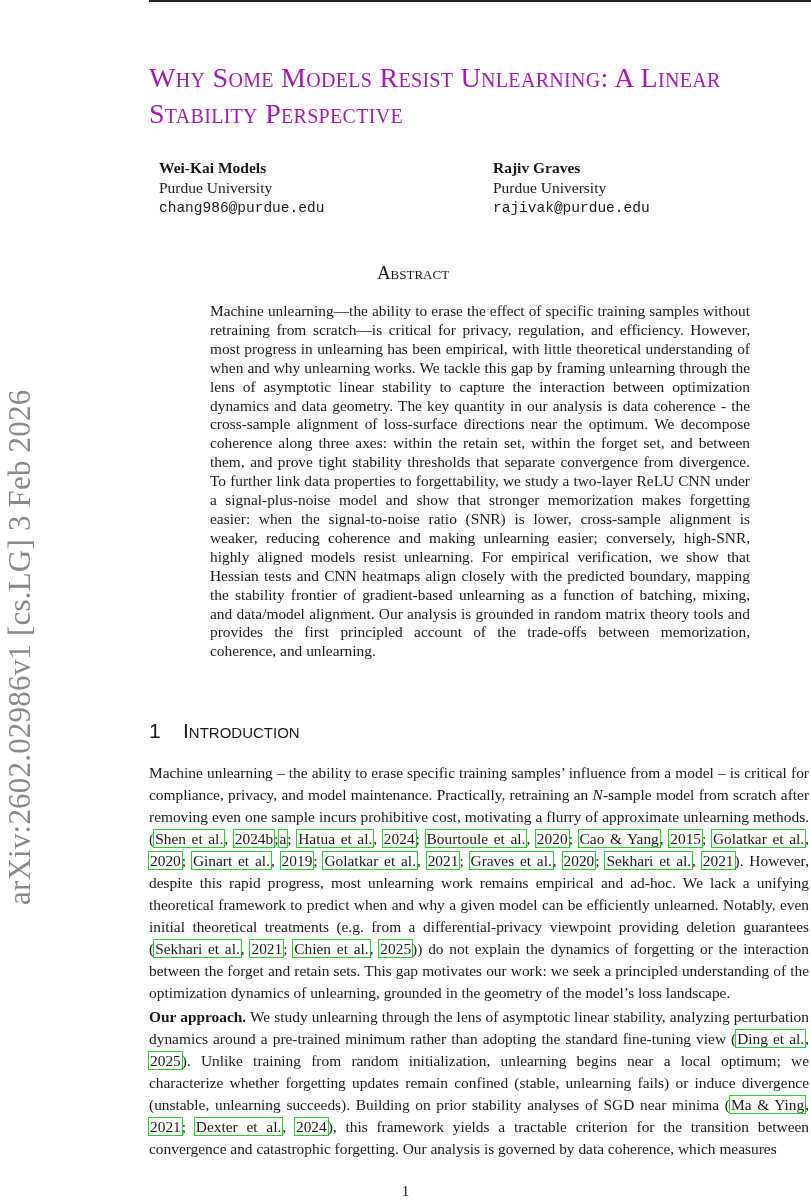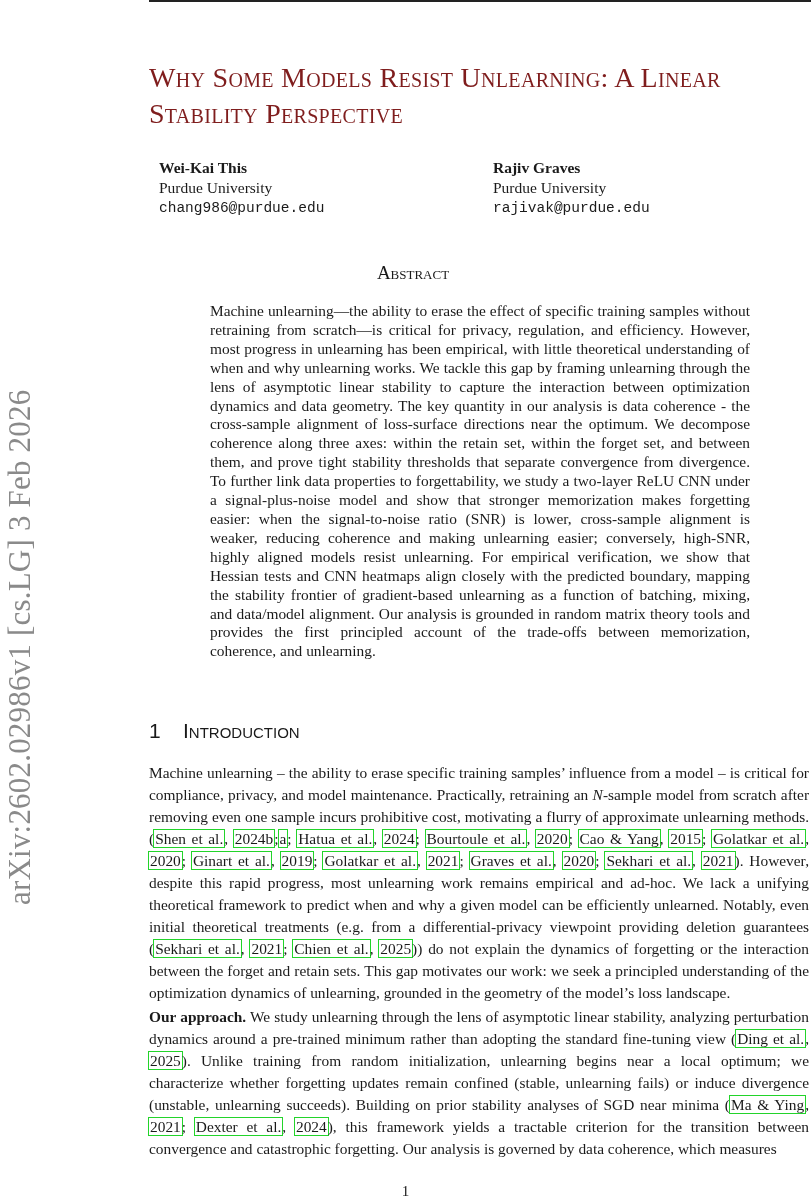--- a/index.html
+++ b/index.html
@@ -4,21 +4,21 @@
   <style>
     html, body { margin:0; padding:0; background:#fff; }
     body { width:811px; height:1200px; position:relative; overflow:hidden;
            font-family:"DejaVu Serif", "Liberation Serif", serif; color:#1a1a1a; }
     .top-rule { position:absolute; left:149px; top:0; width:662px; height:2px; background:#222; }
     .arxiv-stamp { position:absolute; left:2px; top:905px; transform-origin:0 0; transform:rotate(-90deg);
                    font-family:"Liberation Serif", serif; font-size:31px; color:#8a8a8a; white-space:nowrap;
                    letter-spacing:0.2px; }
     .title { position:absolute; left:149px; top:60px; width:660px;
              font-family:"Liberation Serif", serif; font-size:28px; line-height:36px;
-             font-variant:small-caps; letter-spacing:0.3px; color:#7f1d1d; }
+             font-variant:small-caps; letter-spacing:0.3px; color:#a21caf; }
     .author { position:absolute; top:158px; font-family:"Liberation Serif", serif; font-size:15.5px; line-height:20px; }
     .author .name { font-weight:bold; }
     .author .email { font-family:Liberation Mono, monospace; font-size:14.5px; }
     .author-1 { left:159px; }
     .author-2 { left:493px; }
     .abstract-heading { position:absolute; left:0; width:811px; top:262px; text-align:center;
                         padding-left:140px; box-sizing:border-box;
                         font-family:"Liberation Serif", serif; font-size:19px; font-variant:small-caps; }
     .abstract-heading span { display:inline-block; margin-left:-125px; }
     .abstract-body { position:absolute; left:210px; top:302px; width:540px;
@@ -40,21 +40,21 @@
 </head>
 <body>
 
 <div class="top-rule"></div>
 
 <div class="arxiv-stamp">arXiv:2602.02986v1  [cs.LG]  3 Feb 2026</div>
 
 <div class="title">Why Some Models Resist Unlearning: A Linear Stability Perspective</div>
 
 <div class="author author-1">
-  <div class="name">Wei-Kai This</div>
+  <div class="name">Wei-Kai Models</div>
   <div>Purdue University</div>
   <div class="email">chang986@purdue.edu</div>
 </div>
 <div class="author author-2">
   <div class="name">Rajiv Graves</div>
   <div>Purdue University</div>
   <div class="email">rajivak@purdue.edu</div>
 </div>
 
 <div class="abstract-heading"><span>Abstract</span></div>

